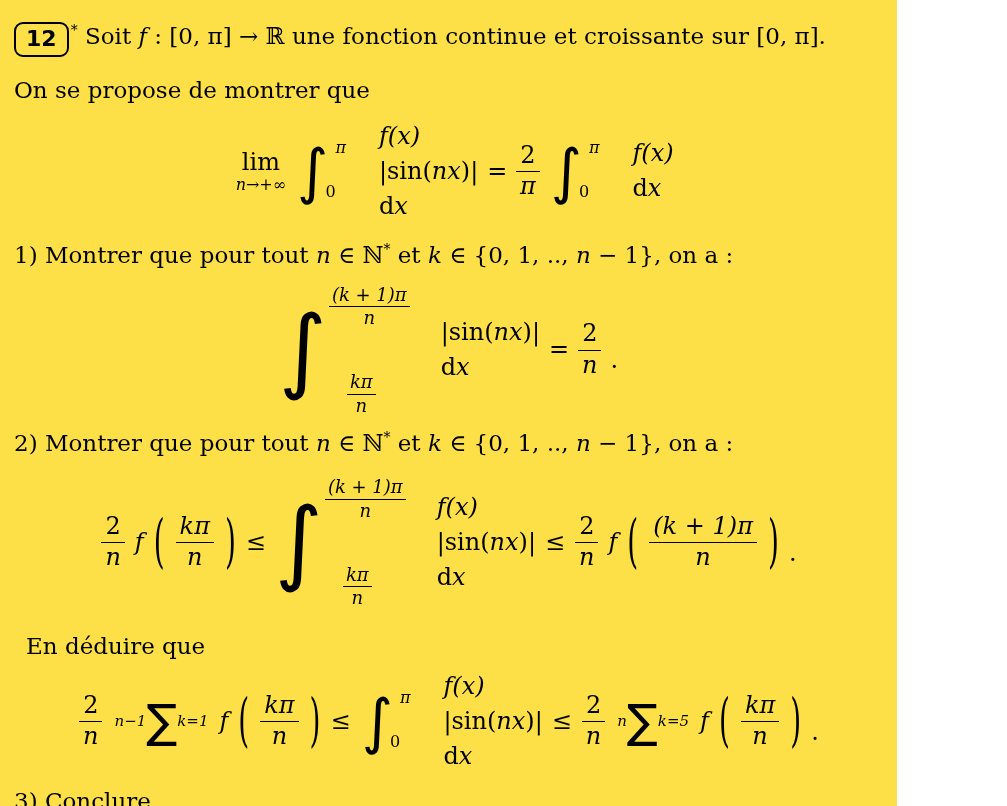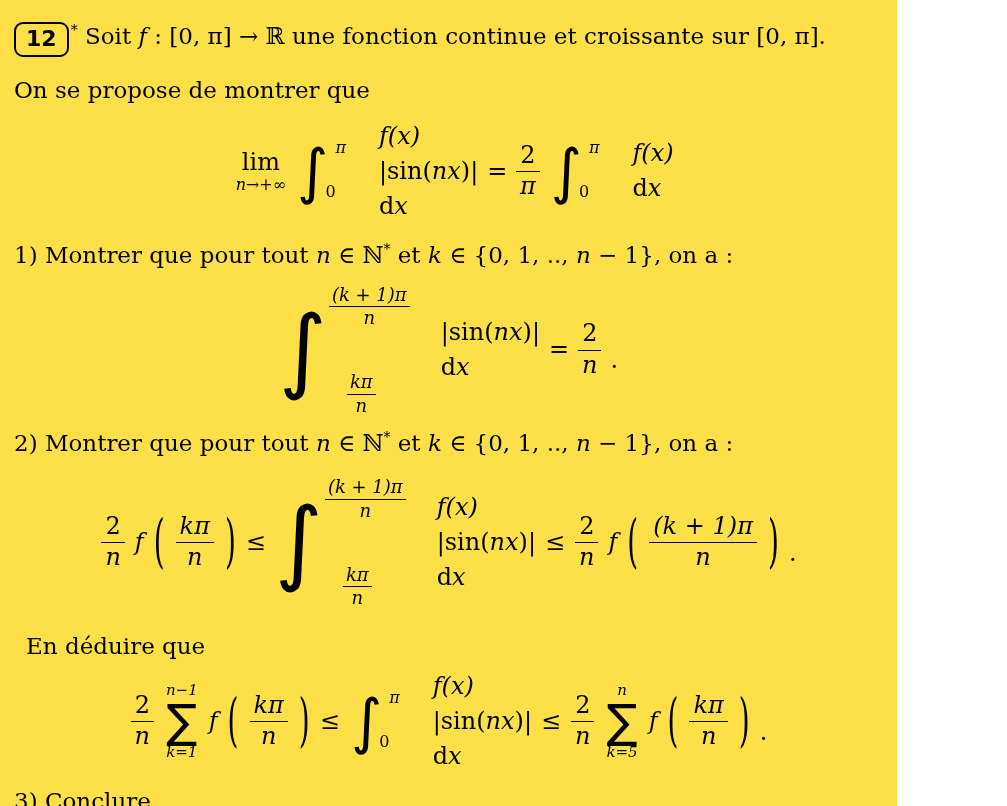--- a/index.html
+++ b/index.html
@@ -54,21 +54,21 @@
   .int2 .up{margin-left:2px;}
   .int2 .lo{margin-left:-14px;}
   
   .frac{display:inline-flex;flex-direction:column;align-items:center;
     line-height:1.15;vertical-align:middle;}
   .frac .num{border-bottom:1.6px solid #000;padding:0 4px 2px;}
   .frac .den{padding-top:1px;}
   .frac.small{font-size:18px;}
   .frac.small .num{border-bottom-width:1.3px;padding:0 3px 1px;}
   
-  .sum{display:inline-flex;flex-direction:column;align-items:center;line-height:1;margin:0 2px;}
+  .sum{display:inline-flex;align-items:center;line-height:1;margin:0 2px;}
   .sum .slim{font-size:15px;}
   .sum .sglyph{font-size:46px;line-height:0.95;font-style:normal;margin:2px 0;
     font-family:"DejaVu Sans","DejaVu Serif",sans-serif;}
   
   .bigp{display:inline-flex;align-items:center;font-size:28px;font-style:normal;
     transform:scaleY(2.45);margin:0 1px;}
   .bigp.med{transform:scaleY(2.1);}
   
   .run{display:inline-flex;align-items:baseline;column-gap:22px;flex-direction:column;}
   .nogap{display:inline-flex;align-items:baseline;margin-left:22px;}

